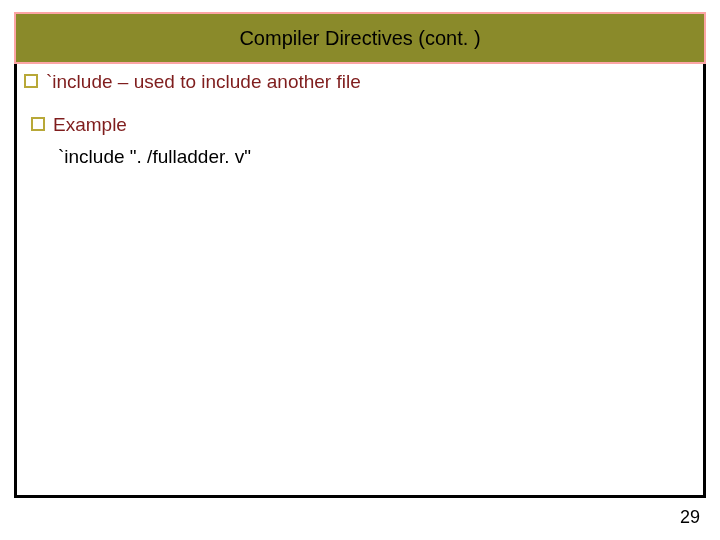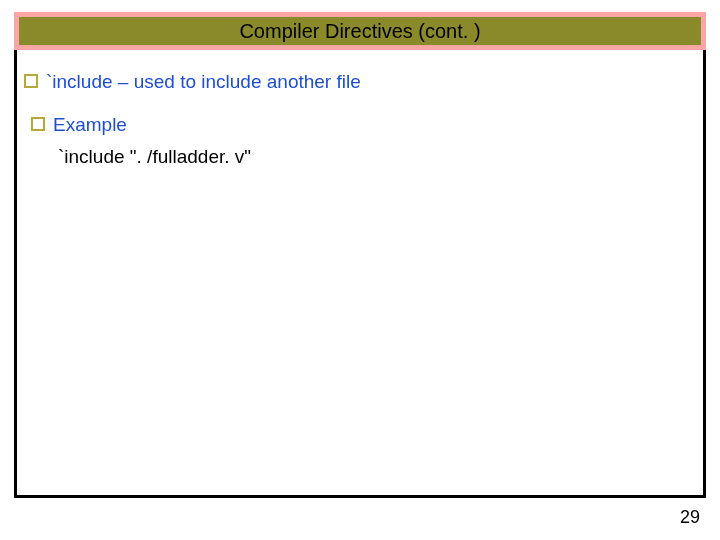--- a/index.html
+++ b/index.html
@@ -16,23 +16,23 @@
     left: 14px;
     width: 692px;
     height: 486px;
     border: 3px solid #000;
   }
   .title-bar {
     position: absolute;
     top: 12px;
     left: 14px;
     width: 692px;
-    height: 38px;
+    height: 52px;
     background: #8a8a2a;
-    border: 5px solid #fca5a5;
+    border: 2px solid #fca5a5;
     display: flex;
     align-items: center;
     justify-content: center;
   }
   .title-text {
     font-size: 20px;
     color: #000;
     font-family: Verdana, Geneva, sans-serif;
   }
   .content {
@@ -50,21 +50,21 @@
   .bullet-icon {
     width: 14px;
     height: 14px;
     border: 2px solid #b8a838;
     margin-right: 8px;
     margin-top: 4px;
     flex-shrink: 0;
   }
   .bullet-text {
     font-size: 19px;
-    color: #1d4ed8;
+    color: #7f1d1d;
     line-height: 1.3;
   }
   .sub-text {
     font-size: 19px;
     color: #000;
     margin-left: 34px;
     margin-top: 4px;
     line-height: 1.3;
   }
   .page-num {

